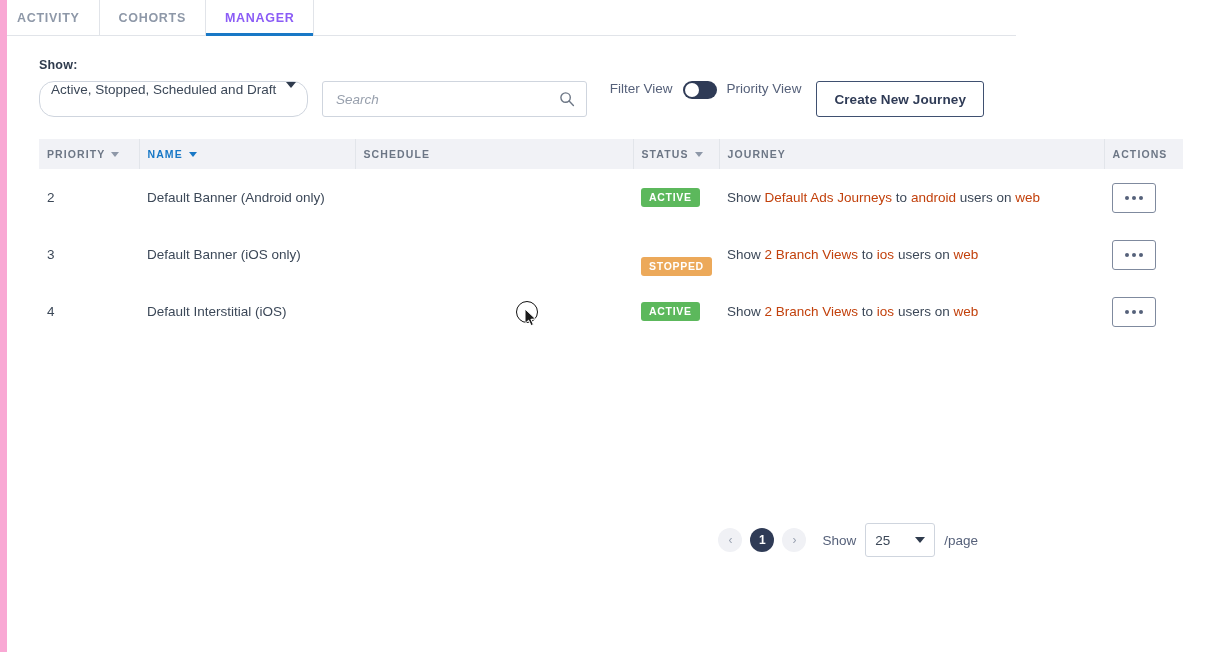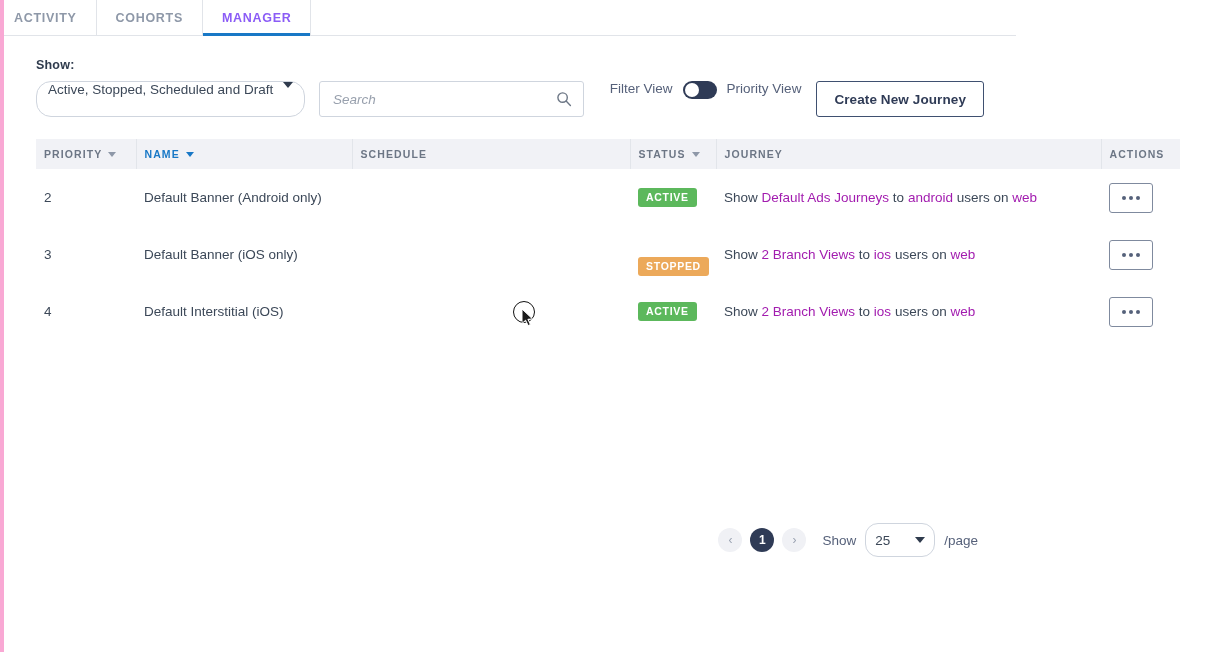--- a/index.html
+++ b/index.html
@@ -8,21 +8,21 @@
     margin: 0; padding: 0;
     width: 1207px; height: 652px;
     background: #ffffff;
     font-family: "Liberation Sans", sans-serif;
     overflow: hidden;
   }
   .page {
     position: relative;
     width: 1016px; height: 652px;
     background: #ffffff;
-    border-left: 4px solid #f9a8d4;
+    border-left: 7px solid #f9a8d4;
   }
 
   
   .tabbar {
     height: 36px;
     display: flex;
     align-items: stretch;
     border-bottom: 1px solid #e1e4e9;
     padding-left: 2px;
   }
@@ -213,21 +213,21 @@
     font-size: 10.5px;
     font-weight: bold;
     letter-spacing: 0.7px;
     color: #ffffff;
     text-transform: uppercase;
   }
   .badge.active  { background: #5cb85c; }
   .badge.stopped { background: #eaa council; }
   .badge.stopped { background: #eca95a; margin-top: 24px; }
 
-  .jlink { color: #a21caf; cursor: pointer; }
+  .jlink { color: #c2410c; cursor: pointer; }
   .jtext { color: #3c4858; }
   td.journey-cell { white-space: nowrap; }
 
   .dots-btn {
     width: 44px; height: 30px;
     border: 1px solid #7f8a9e;
     border-radius: 3px;
     background: #fff;
     display: flex;
     align-items: center;
@@ -278,21 +278,21 @@
   }
   .pg-show {
     font-size: 13.5px;
     color: #56617a;
     margin: 0 9px 0 8px;
   }
   .pg-select {
     position: relative;
     width: 70px; height: 32px;
     border: 1px solid #cfd5de;
-    border-radius: 13px;
+    border-radius: 3px;
     background: #fff;
     display: flex;
     align-items: center;
     padding: 16px 9px;
     cursor: pointer;
   }
   .pg-select .pv { font-size: 13.5px; color: #3c4858; flex: 1; }
   .pg-per {
     font-size: 13.5px;
     color: #56617a;

